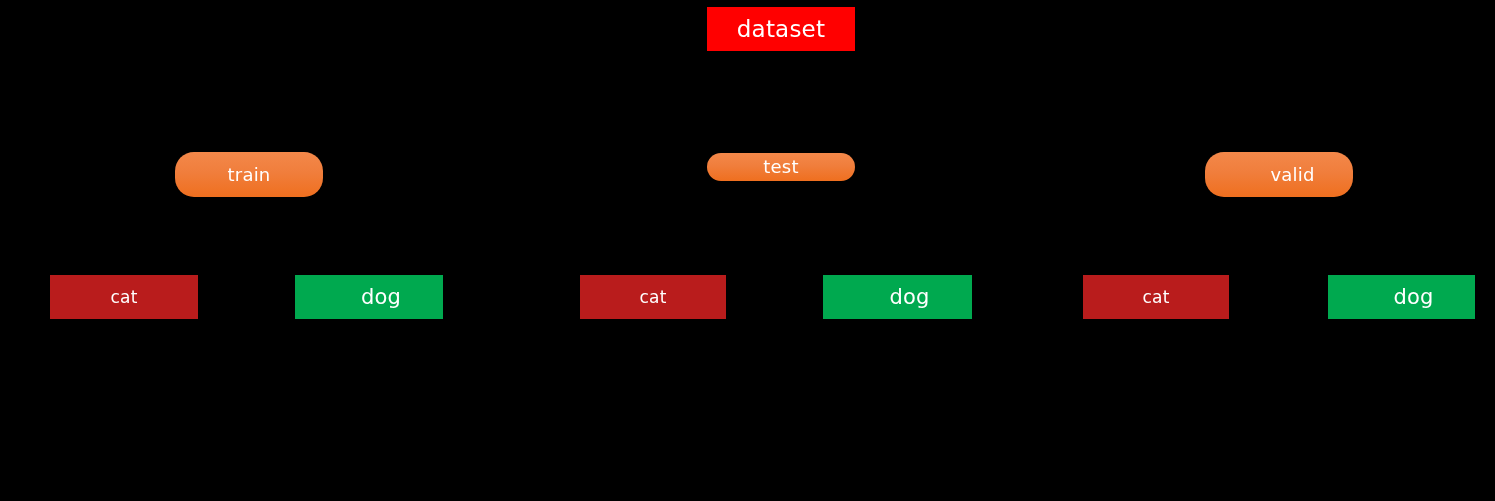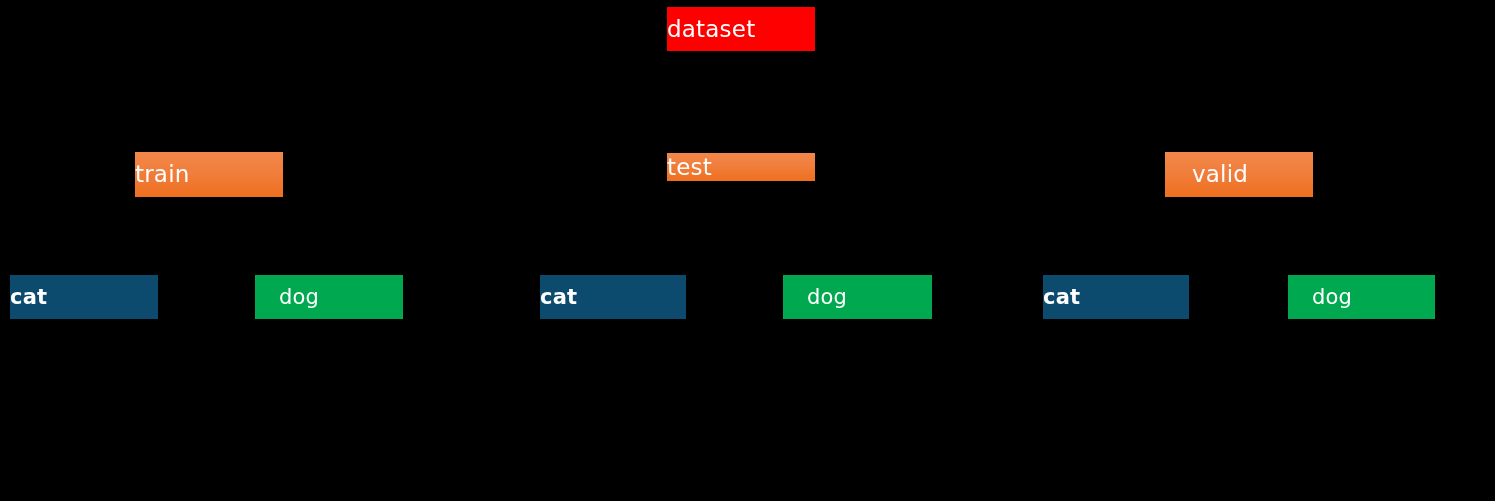--- a/index.html
+++ b/index.html
@@ -25,46 +25,47 @@
     top: 0;
     width: 1495px;
     height: 501px;
     display: block;
   }
   .node {
     position: absolute;
     box-sizing: border-box;
     display: flex;
     align-items: center;
-    justify-content: flex-start;
+    justify-content: center;
     color: #ffffff;
     line-height: 1;
     white-space: nowrap;
     letter-spacing: 0.2px;
+    margin-left: 40px;
     -webkit-font-smoothing: antialiased;
   }
   .node-label {
     display: block;
     color: #ffffff;
   }
   
   .node.root {
     background: #ff0000;
     font-size: 23px;
   }
   
   .node.split {
     background: linear-gradient(180deg, #f3884a 0%, #f07e3c 45%, #ef6f1f 100%);
-    font-size: 23px;
+    font-size: 18px;
+    border-radius: 19px;
   }
   
   .node.leaf-cat {
-    background: #0c4a6e;
-    font-size: 21px;
-    font-weight: bold;
+    background: #b91c1c;
+    font-size: 17px;
   }
   .node.leaf-dog {
     background: #00a94f;
     font-size: 21px;
     padding-left: 24px;
   }
 </style>
 </head>
 <body>
 

